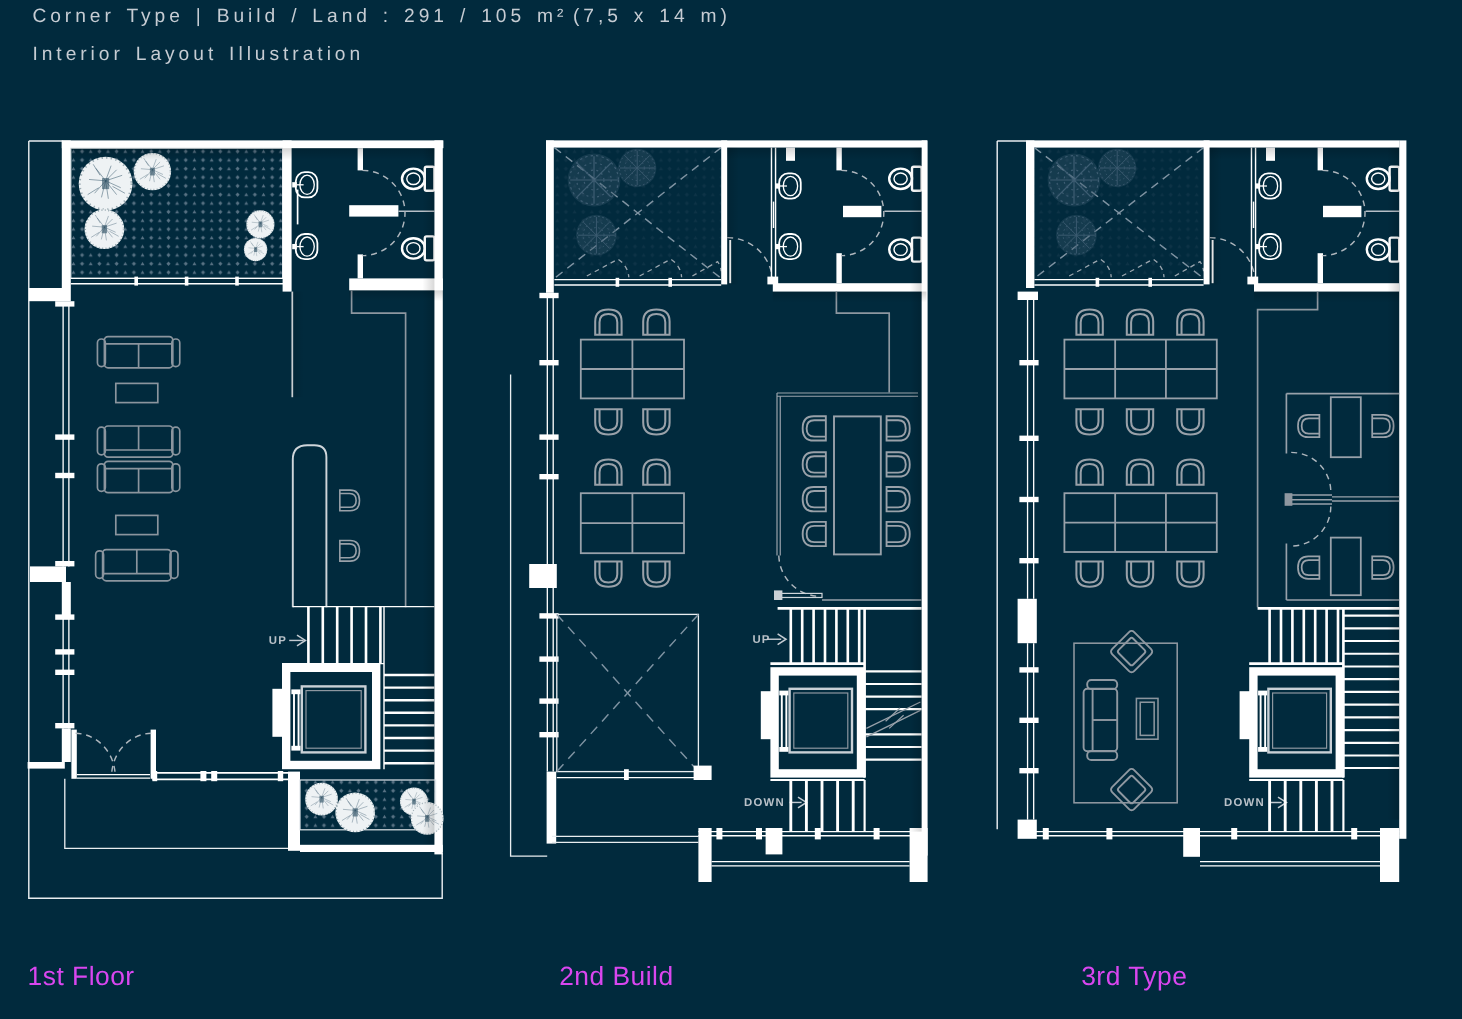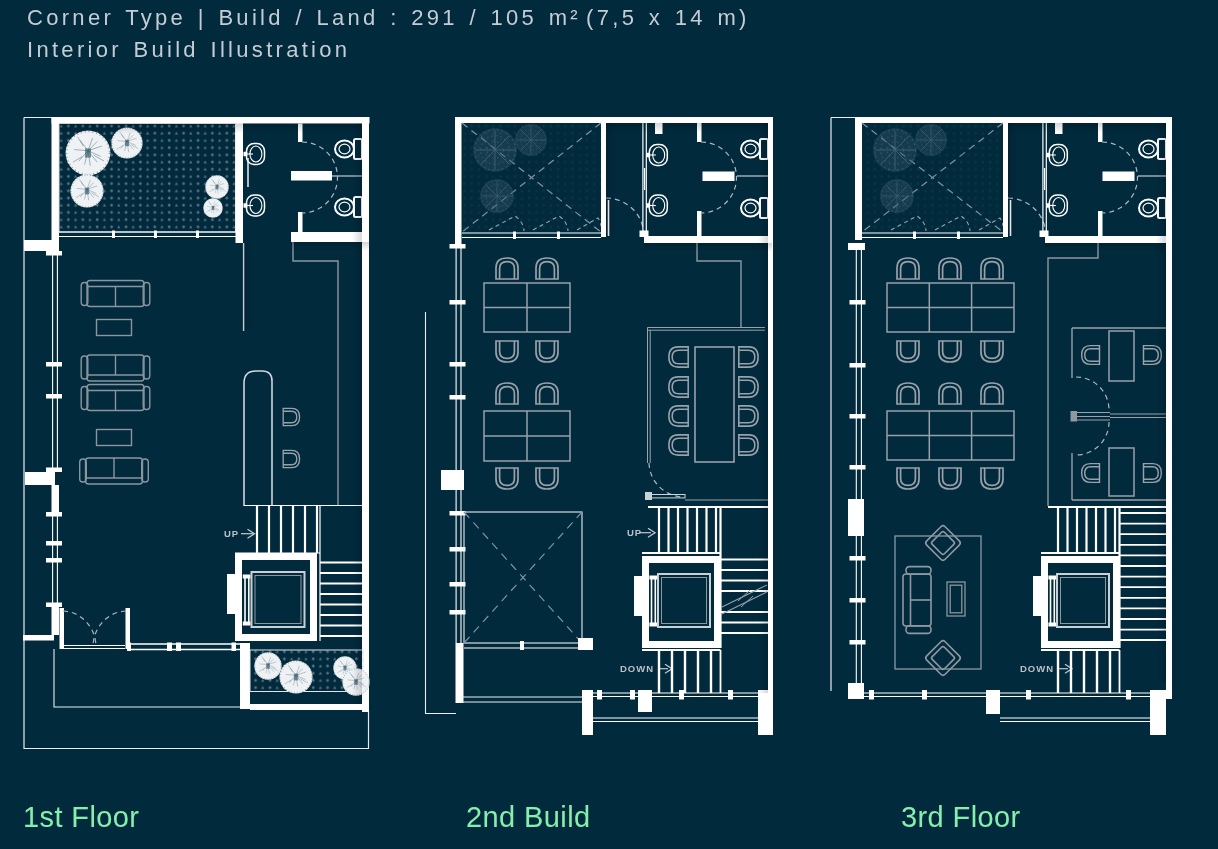--- a/index.html
+++ b/index.html
@@ -1,27 +1,27 @@
 <!DOCTYPE html>
 <html><head>
 <meta charset="utf-8">
 <style>
   html,body{margin:0;padding:0;background:#012a3d;}
   #page{position:relative;-webkit-font-smoothing:antialiased;width:1218px;height:849px;background:#012a3d;overflow:hidden;
         font-family:"Liberation Sans",sans-serif;}
-  .title{position:absolute;left:27px;color:#c6ccd3;font-size:22px;letter-spacing:3.3px;word-spacing:2.2px;white-space:pre;text-align:right;}
-  .flabel{position:absolute;color:#86efac;font-size:29px;letter-spacing:0.4px;}
+  .title{position:absolute;left:27px;color:#c6ccd3;font-size:16px;letter-spacing:3.3px;word-spacing:2.2px;white-space:pre;text-align:right;}
+  .flabel{position:absolute;color:#d946ef;font-size:22px;letter-spacing:0.4px;}
 </style>
 </head>
 <body>
 <div id="page">
 
 <div class="title" style="top:5px;">Corner Type | Build / Land : 291 / 105 m² (7,5 x 14 m)</div>
 
-<div class="title" style="top:37px;">Interior Build Illustration</div>
+<div class="title" style="top:37px;">Interior Layout Illustration</div>
 
 <svg width="1218" height="849" viewBox="0 0 1218 849" style="position:absolute;left:0;top:0;">
 <defs>
   <pattern id="dots" width="14.4" height="7.2" patternUnits="userSpaceOnUse">
     <path d="M3.6 2.1 L5.2 4.9 L2.0 4.9 Z" fill="#6e8495"></path>
     <path d="M10.8 1.9 L12.5 3.7 L10.8 5.5 L9.1 3.7 Z" fill="#6e8495"></path>
   </pattern>
   <pattern id="dotsf" width="14.4" height="7.2" patternUnits="userSpaceOnUse">
     <path d="M3.6 2.1 L5.2 4.9 L2.0 4.9 Z" fill="#21415666"></path>
     <path d="M10.8 1.9 L12.5 3.7 L10.8 5.5 L9.1 3.7 Z" fill="#21415666"></path>
@@ -756,14 +756,14 @@
   <rect x="1045" y="243" width="121" height="9" fill="url(#gtop)" opacity="0.6"></rect>
   <rect x="1008" y="123" width="10" height="114" fill="url(#gleft)" opacity="0.5"></rect>
 </g>
 </g>
 </svg>
 
 <div class="flabel" style="left:23px;top:801px;">1st Floor</div>
 
 <div class="flabel" style="left:466px;top:801px;">2nd Build</div>
 
-<div class="flabel" style="left:901px;top:801px;">3rd Floor</div>
+<div class="flabel" style="left:901px;top:801px;">3rd Type</div>
 </div>
 
 </body></html>

